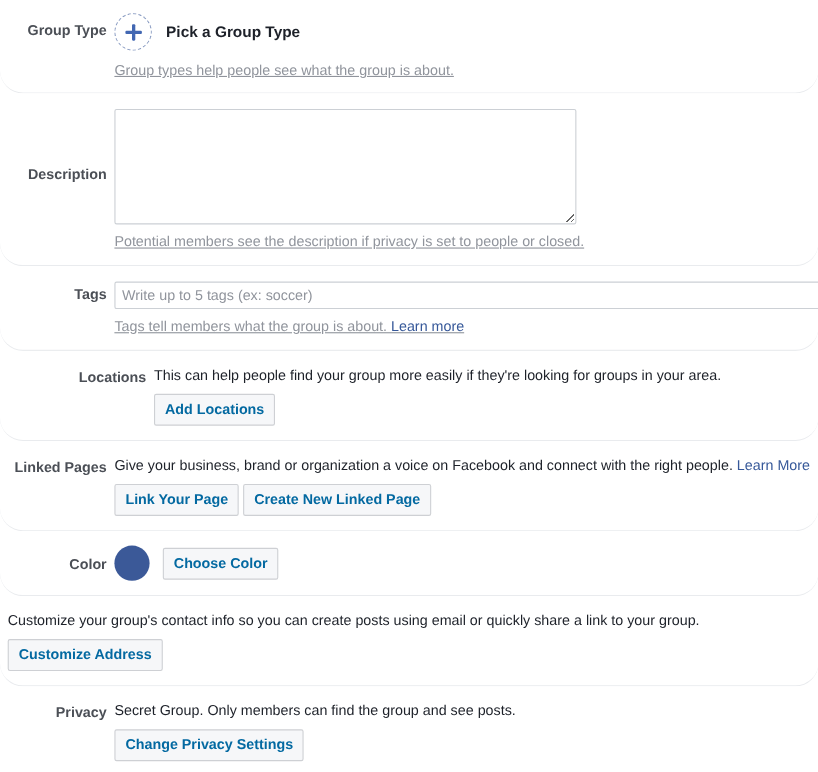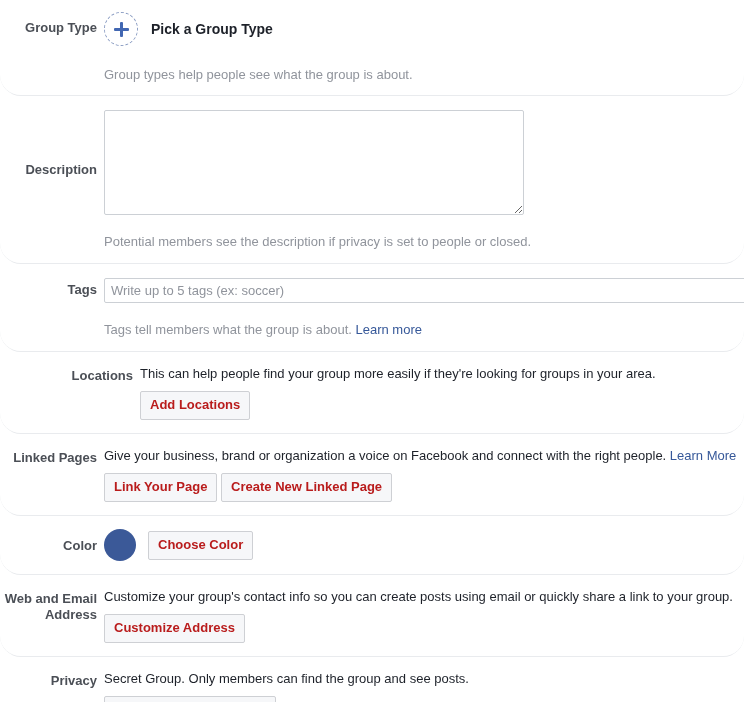--- a/index.html
+++ b/index.html
@@ -48,21 +48,22 @@
     flex: 1;
     padding-left: 7px;
     min-width: 0;
   }
 
   
   .helper {
     color: #90949c;
     font-size: 13px;
     line-height: 17px;
-    margin-top: 18px;
+    margin-top: 7px;
+    text-decoration: underline;
   }
   .inline-desc {
     color: #1d2129;
     font-size: 13px;
     line-height: 17px;
   }
   .link {
     color: #365899;
     text-decoration: none;
     cursor: pointer;
@@ -142,21 +143,21 @@
     display: block;
   }
   .tags-input::placeholder { color: #90949c; }
 
   
   .btn {
     display: inline-block;
     background: #f6f7f9;
     border: 1px solid #ced0d4;
     border-radius: 2px;
-    color: #b91c1c;
+    color: #0369a1;
     font-family: "Liberation Sans", sans-serif;
     font-weight: bold;
     font-size: 13px;
     line-height: 14px;
     padding: 6px 9px 7px 9px;
     cursor: pointer;
     vertical-align: top;
   }
   .btn-row { margin-top: 9px; }
   .btn + .btn { margin-left: 0; }
@@ -248,21 +249,20 @@
     <div class="row-label">Color</div>
     <div class="row-content">
       <div class="color-line">
         <span class="color-swatch" style="background: rgb(59, 89, 152);"></span>
         <button class="btn">Choose Color</button>
       </div>
     </div>
   </div>
 
   <div class="row row-web">
-    <div class="row-label">Web and Email Address</div>
     <div class="row-content">
       <div class="inline-desc">Customize your group's contact info so you can create posts using email or quickly share a link to your group.</div>
       <div class="btn-row">
         <button class="btn">Customize Address</button>
       </div>
     </div>
   </div>
 
   <div class="row row-privacy">
     <div class="row-label">Privacy</div>

